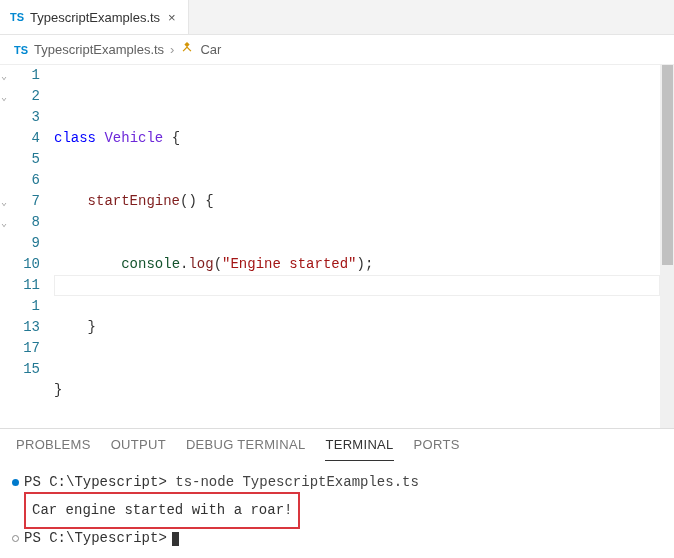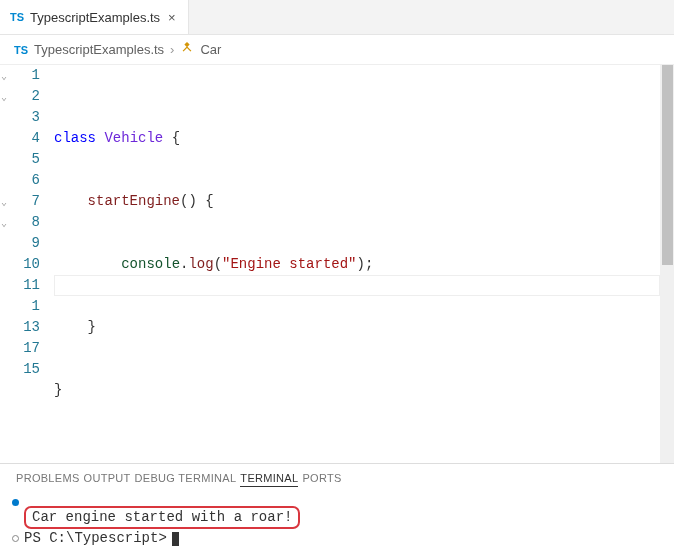--- a/index.html
+++ b/index.html
@@ -108,47 +108,47 @@
     height: 200px;
     background: #c1c1c1;
   }
   .kw   { color: #0000ff; text-align: center; }
   .cls  { color: #6d28d9; }
   .fn   { color: #7f1d1d; }
   .obj  { color: #14532d; }
   .str  { color: #a31515; }
   .panel-tabs {
     display: flex;
-    gap: 4px;
+    gap: 20px;
     border-top: 1px solid #ddd;
     padding: 8px 16px 6px;
-    font-size: 11px;
+    font-size: 13px;
     color: #777;
   }
   .panel-tabs .ptab { cursor: pointer; letter-spacing: 0.3px; }
   .panel-tabs .active {
     color: #333;
     border-bottom: 1px solid #333;
-    padding-bottom: 2px;
+    padding-bottom: 8px;
   }
   .terminal {
     font-family: Consolas, "Courier New", monospace;
     font-size: 14px;
     padding: 6px 12px 10px;
     line-height: 19px;
     color: #333;
   }
   .term-line { display: flex; align-items: center; gap: 5px; }
   .dot-blue { width: 7px; height: 7px; border-radius: 50%; background: #007acc; display:inline-block;}
   .dot-gray { width: 7px; height: 7px; border-radius: 50%; border: 1px solid #888; display:inline-block;}
   .cmd { color: #444; }
   .highlight-box {
     border: 2px solid #d9363e;
-    border-radius: 7px;
-    padding: 0 6px;
+    border-radius: 0;
+    padding: 7px 6px;
     display: inline-block;
     line-height: 19px;
   }
   .cursor-block {
     display: inline-block;
     width: 7px; height: 14px;
     background: #333;
     vertical-align: middle;
   }
 </style>
@@ -226,20 +226,21 @@
   <span class="ptab">PROBLEMS</span>
   <span class="ptab">OUTPUT</span>
   <span class="ptab">DEBUG TERMINAL</span>
   <span class="ptab active">TERMINAL</span>
   <span class="ptab">PORTS</span>
 </div>
 
 <div class="terminal">
   <div class="term-line">
     <span class="dot-blue"></span>
+    <span><span>PS C:\Typescript&gt; </span><span class="cmd">ts-node TypescriptExamples.ts</span></span>
   </div>
   <div class="term-line">
     <span style="width:7px"></span>
     <span class="highlight-box">Car engine started with a roar!</span>
   </div>
   <div class="term-line">
     <span class="dot-gray"></span>
     <span>PS C:\Typescript&gt; </span>
     <span class="cursor-block"></span>
   </div>

